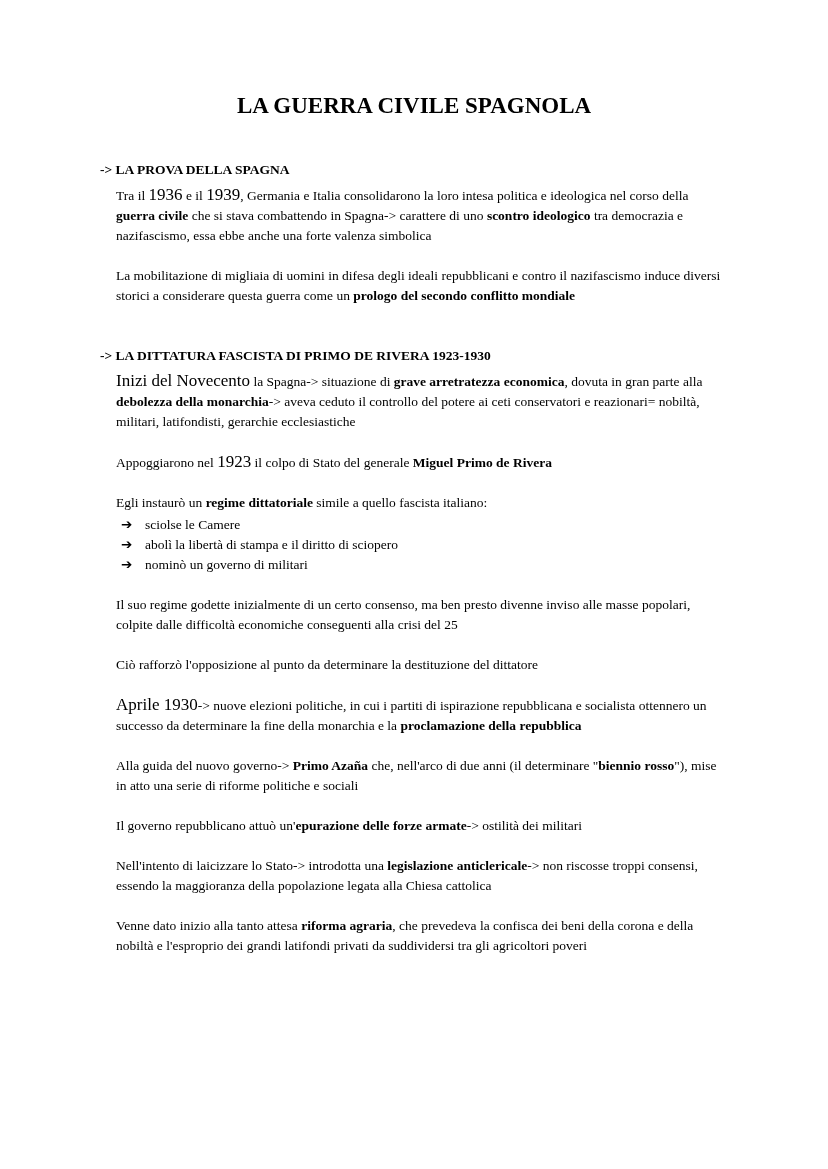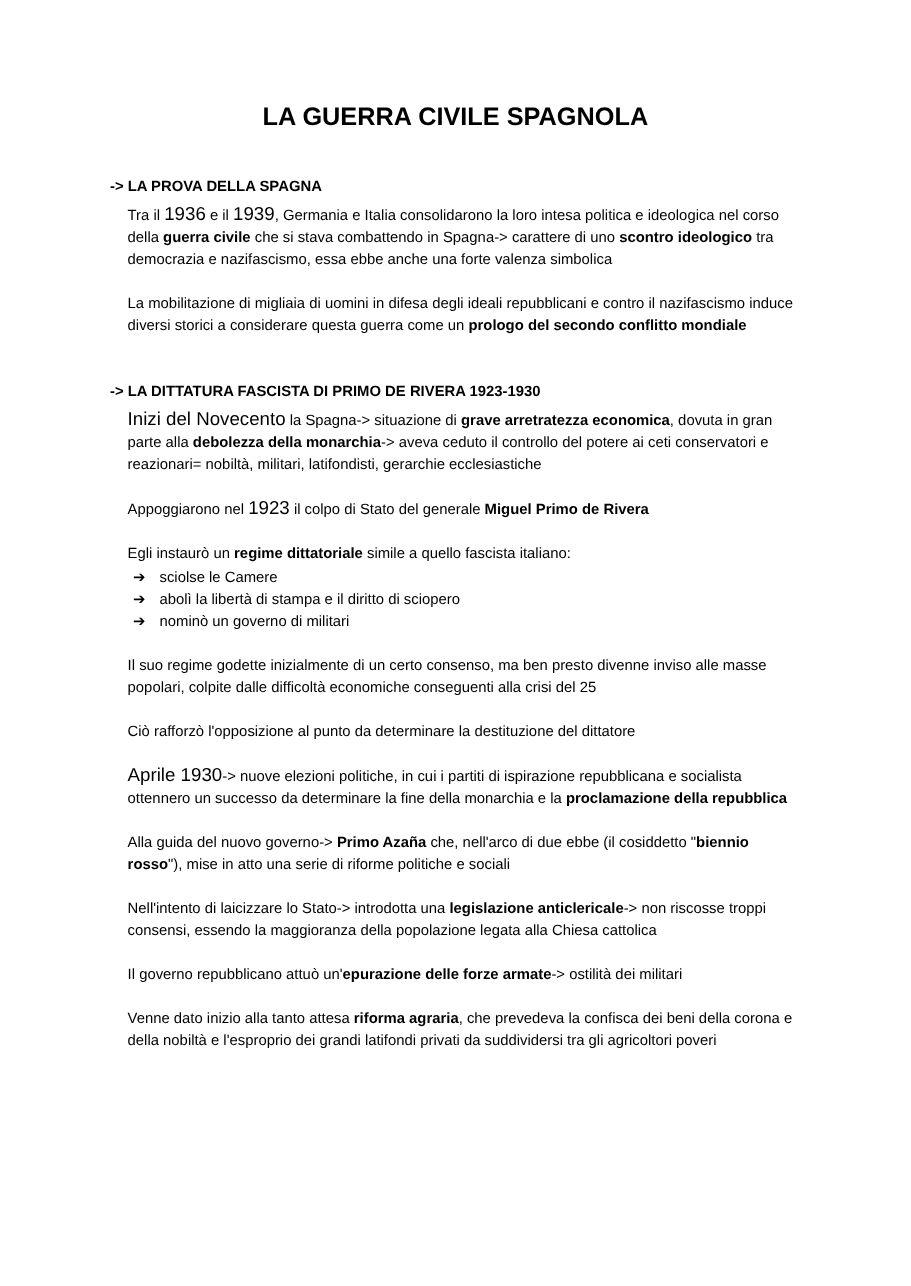--- a/index.html
+++ b/index.html
@@ -3,21 +3,21 @@
 <meta charset="utf-8">
 <style>
   html, body { margin: 0; padding: 0; background: #ffffff; }
   .page {
     width: 828px;
     height: 1169px;
     margin: 0 auto;
     background: #ffffff;
     box-sizing: border-box;
     padding: 92px 100px 0 100px;
-    font-family: Liberation Sans, sans-serif;
+    font-family: Liberation Serif, serif;
     color: #000000;
     overflow: hidden;
   }
   .doc-title {
     font-size: 23px;
     font-weight: 700;
     text-align: center;
     margin: 0 0 5px 0;
     line-height: 28px;
   }
@@ -63,18 +63,18 @@
       <div class="paragraph"><span class="run">Appoggiarono nel </span><span class="run run-large">1923</span><span class="run"> il colpo di Stato del generale </span><span class="run run-bold">Miguel Primo de Rivera</span></div>
       <div class="paragraph"><span class="run">Egli instaurò un </span><span class="run run-bold">regime dittatoriale</span><span class="run"> simile a quello fascista italiano:</span></div>
       <div class="list">
         <div class="list-item"><span class="arrow">➔</span><span class="list-text"><span class="run">sciolse le Camere</span></span></div>
         <div class="list-item"><span class="arrow">➔</span><span class="list-text"><span class="run">abolì la libertà di stampa e il diritto di sciopero</span></span></div>
         <div class="list-item"><span class="arrow">➔</span><span class="list-text"><span class="run">nominò un governo di militari</span></span></div>
       </div>
       <div class="paragraph"><span class="run">Il suo regime godette inizialmente di un certo consenso, ma ben presto divenne inviso alle masse popolari, colpite dalle difficoltà economiche conseguenti alla crisi del 25</span></div>
       <div class="paragraph"><span class="run">Ciò rafforzò l'opposizione al punto da determinare la destituzione del dittatore</span></div>
       <div class="paragraph"><span class="run run-large">Aprile 1930</span><span class="run">-&gt; nuove elezioni politiche, in cui i partiti di ispirazione repubblicana e socialista ottennero un successo da determinare la fine della monarchia e la </span><span class="run run-bold">proclamazione della repubblica</span></div>
-      <div class="paragraph"><span class="run">Alla guida del nuovo governo-&gt; </span><span class="run run-bold">Primo Azaña</span><span class="run"> che, nell'arco di due ebbe (il cosiddetto "</span><span class="run run-bold">biennio rosso</span><span class="run">"), mise in atto una serie di riforme politiche e sociali</span></div>
+      <div class="paragraph"><span class="run">Alla guida del nuovo governo-&gt; </span><span class="run run-bold">Primo Azaña</span><span class="run"> che, nell'arco di due anni (il determinare "</span><span class="run run-bold">biennio rosso</span><span class="run">"), mise in atto una serie di riforme politiche e sociali</span></div>
+      <div class="paragraph"><span class="run">Il governo repubblicano attuò un'</span><span class="run run-bold">epurazione delle forze armate</span><span class="run">-&gt; ostilità dei militari</span></div>
       <div class="paragraph"><span class="run">Nell'intento di laicizzare lo Stato-&gt; introdotta una </span><span class="run run-bold">legislazione anticlericale</span><span class="run">-&gt; non riscosse troppi consensi, essendo la maggioranza della popolazione legata alla Chiesa cattolica</span></div>
-      <div class="paragraph"><span class="run">Il governo repubblicano attuò un'</span><span class="run run-bold">epurazione delle forze armate</span><span class="run">-&gt; ostilità dei militari</span></div>
       <div class="paragraph"><span class="run">Venne dato inizio alla tanto attesa </span><span class="run run-bold">riforma agraria</span><span class="run">, che prevedeva la confisca dei beni della corona e della nobiltà e l'esproprio dei grandi latifondi privati da suddividersi tra gli agricoltori poveri</span></div>
     </div>
 </div>
 
 </body></html>

